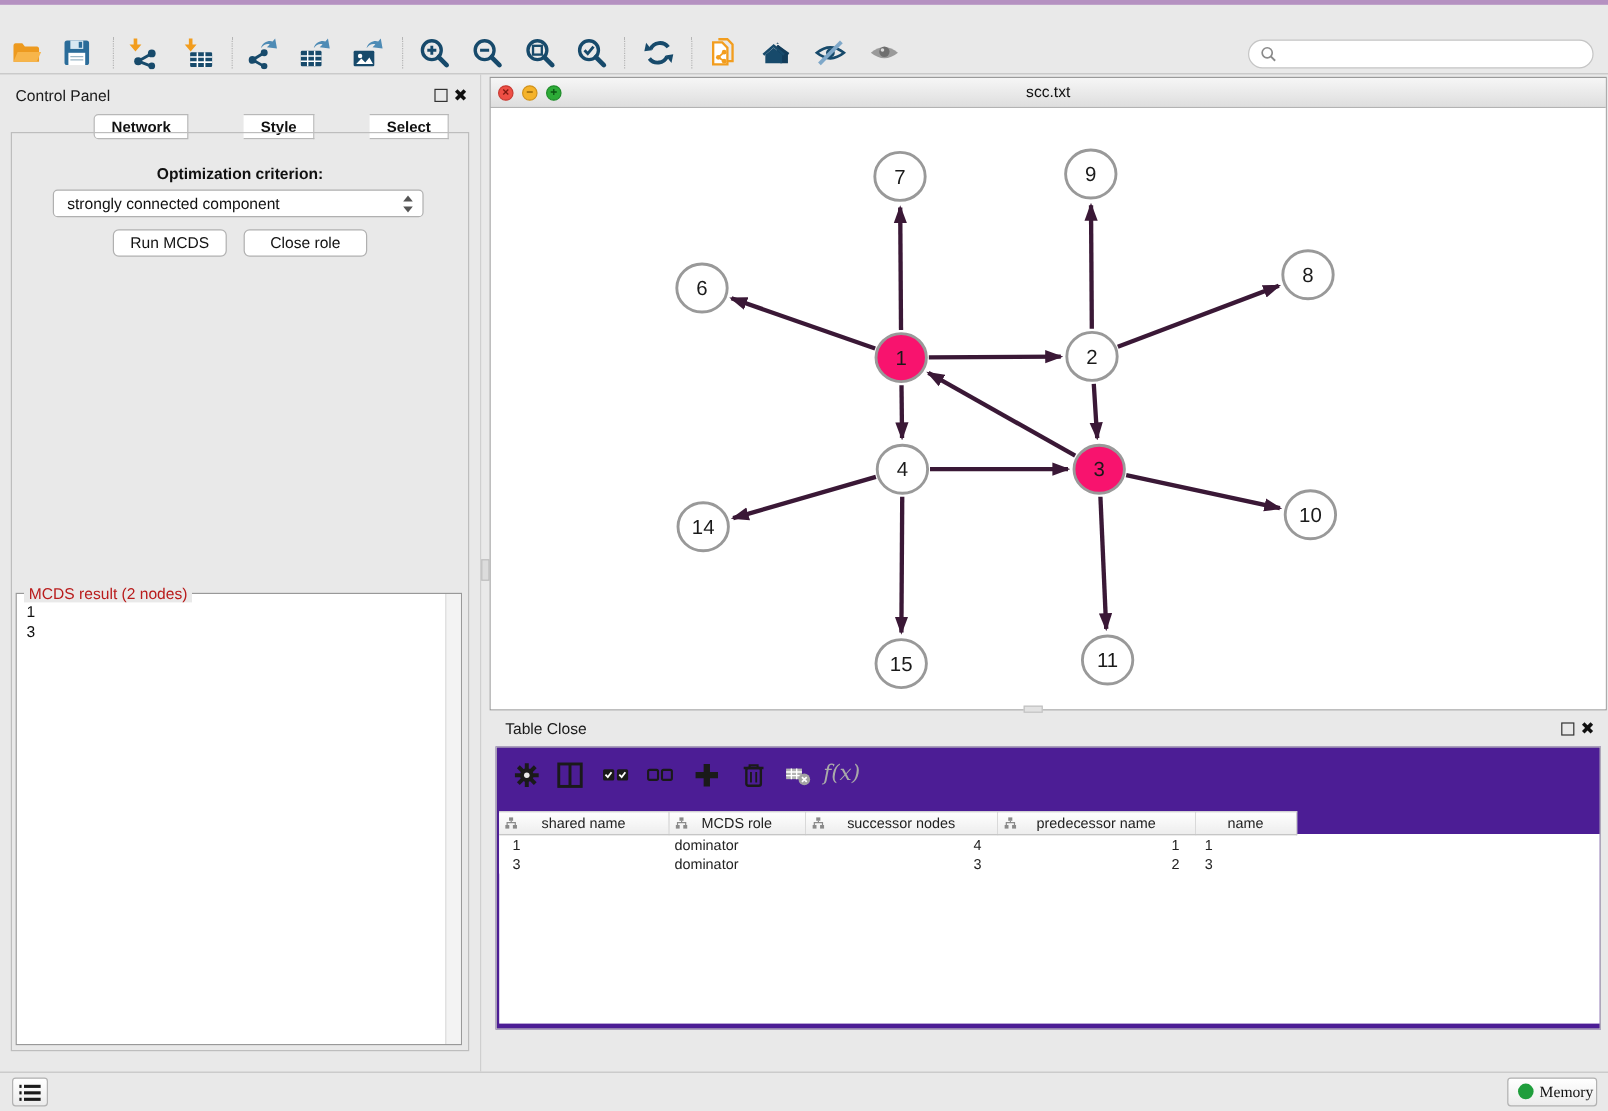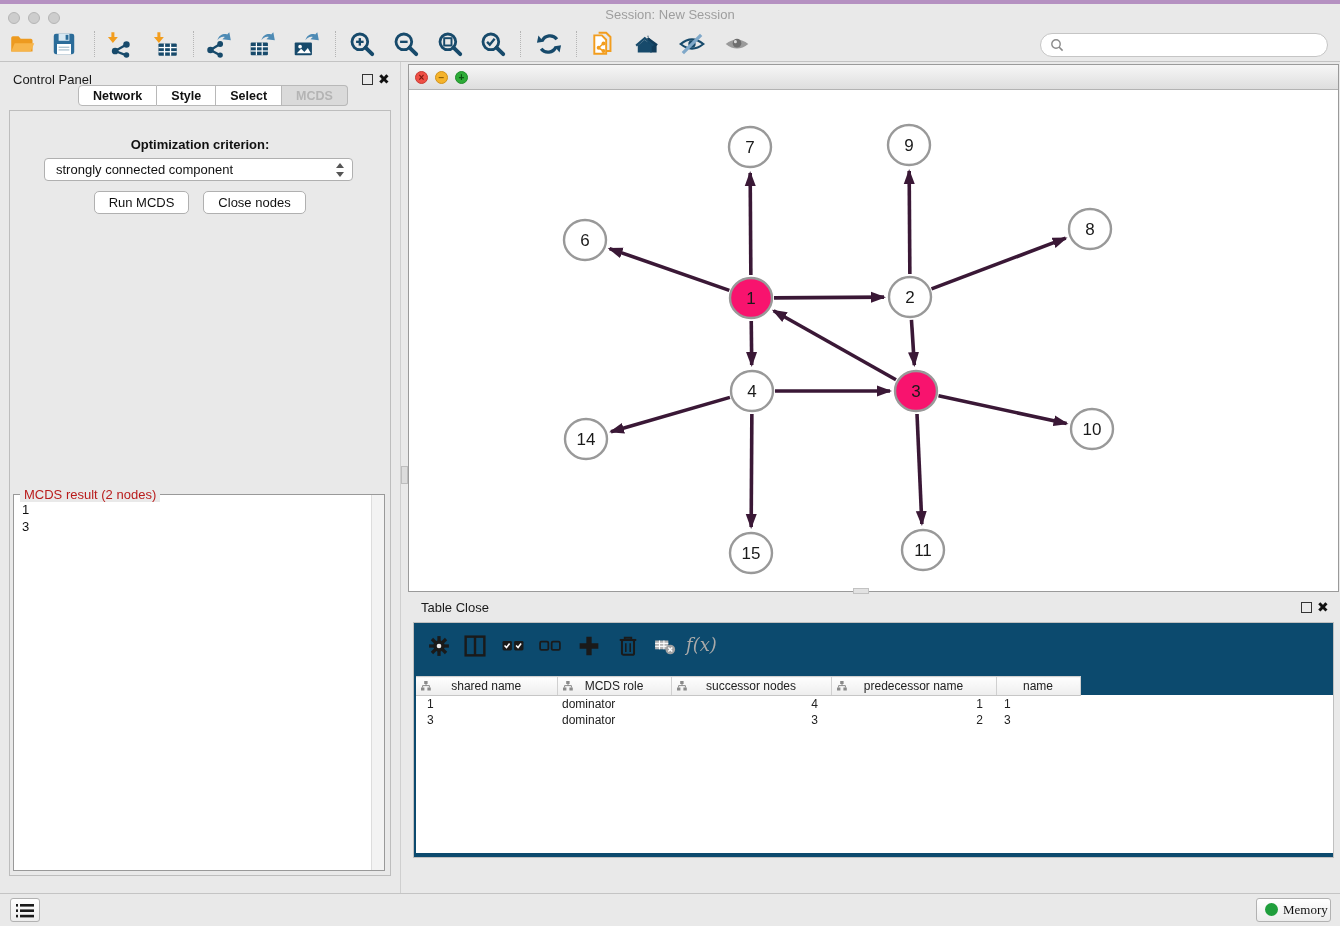--- a/index.html
+++ b/index.html
@@ -23,21 +23,21 @@
   .searchbox{position:absolute;left:1040px;top:6px;width:288px;height:24px;background:#fff;
        border:1px solid #c5c5c5;border-radius:13px;box-sizing:border-box;}
   .searchbox input{position:absolute;left:28px;top:2px;width:250px;height:18px;border:none;
        outline:none;font-size:13px;background:transparent;}
   .searchbox .mag{position:absolute;left:9px;top:4px;width:14px;height:14px;}
 
   
   .cp-header-label{left:13px;top:72px;font-size:13px;color:#1a1a1a;}
   .float-ic{width:11px;height:11px;border:1.5px solid #333;box-sizing:border-box;background:transparent;cursor:pointer;}
   .close-ic{font-size:14px;font-weight:bold;color:#111;line-height:11px;cursor:pointer;}
-  .cp-tabs{left:78px;top:85px;height:21px;display:flex;}
+  .cp-tabs{left:78px;top:95px;height:21px;display:flex;gap:46px;}
   .tabseg{height:21px;line-height:21px;text-align:center;font-size:12.5px;font-weight:600;
        color:#111;background:#fff;border:1px solid #b8b8b8;border-left:none;box-sizing:border-box;
        padding:0 14px;cursor:pointer;white-space:nowrap;}
   .tabseg.first{border-left:1px solid #b8b8b8;border-radius:4px 0 0 4px;}
   .tabseg.last{border-radius:0 4px 4px 0;}
   .tabseg.sel{background:#dadada;color:#b4b4b4;}
   .cp-box{left:9px;top:110px;width:382px;height:766px;border:1px solid #bdbdbd;box-sizing:border-box;}
   .opt-label{left:9px;top:137px;width:382px;text-align:center;font-size:13px;color:#111;font-weight:bold;}
   .dropdown{left:44px;top:158px;width:309px;height:23px;background:#fff;border:1px solid #b0b0b0;
        border-radius:4px;box-sizing:border-box;cursor:pointer;}
@@ -69,21 +69,21 @@
   .light.red{background:#ee4f45;border:1px solid #c93a32;color:#7e1810;}
   .light.yellow{background:#f5b32a;border:1px solid #d1921a;color:#8a5d05;}
   .light.green{background:#2dab37;border:1px solid #1f8c2a;color:#0b5513;}
   .net-canvas{position:absolute;left:0;top:25px;right:0;bottom:0;background:#fff;}
   .net-canvas svg{width:100%;height:100%;display:block;}
   .h-grip{left:853px;top:588px;width:16px;height:6px;background:#e2e2e2;border:1px solid #c2c2c2;box-sizing:border-box;}
 
   
   .tp-header-label{left:421px;top:600px;font-size:13px;color:#1a1a1a;}
   .tp-container{left:413px;top:622px;width:921px;height:236px;border:1px solid #c0c0c0;
-       background:#0c4a6e;box-sizing:border-box;}
+       background:#4c1d95;box-sizing:border-box;}
   .tt-ic{position:absolute;top:10px;width:26px;height:26px;cursor:pointer;}
   .tt-ic svg{width:22px;height:22px;margin:2px;}
   .tt-fx{font-family:"DejaVu Serif","Liberation Serif",serif;font-style:italic;
        color:#a9a9a9;font-size:18px;line-height:24px;}
   .tbl{position:absolute;left:2px;top:53px;width:664px;}
   .tbl table{border-collapse:collapse;table-layout:fixed;width:664px;background:#fff;}
   .tbl th{height:18px;background:linear-gradient(#fefefe,#ededed);border-right:1px solid #d0d0d0;
        border-top:1px solid #d0d0d0;border-bottom:1px solid #c6c6c6;font-size:12px;font-weight:normal;
        color:#222;position:relative;cursor:pointer;padding:0;white-space:nowrap;overflow:hidden;}
   .tbl th .hicon{position:absolute;left:5px;top:4px;}
@@ -103,26 +103,20 @@
        background:linear-gradient(#ffffff,#ececec);box-sizing:border-box;cursor:pointer;}
   .mem-dot{position:absolute;left:8px;top:4px;width:13px;height:13px;border-radius:50%;background:#1f9e3c;}
   .mem-label{position:absolute;left:26px;top:3px;font-size:13px;color:#111;}
 </style>
 </head>
 <body>
 
 <div class="app">
 
   <div class="abs top-strip"></div>
-  <div class="abs titlebar">
-    <div class="tl-dot" style="left:8px"></div>
-    <div class="tl-dot" style="left:28px"></div>
-    <div class="tl-dot" style="left:48px"></div>
-    <div class="title">Session: New Session</div>
-  </div>
 
   <div class="abs toolbar">
     <div class="tb-ic" style="left:8px">
       <svg viewBox="0 0 26 26">
           <path d="M3 7.5c0-1 .7-1.8 1.6-1.8h5.2l2 2.4h9.4c.9 0 1.6.8 1.6 1.7V20H3z" fill="#ED9A1F"></path>
           <path d="M3 20l3.2-7.6h18.2L21 20z" fill="#F7B54A"></path>
         </svg>
     </div>
     <div class="tb-ic" style="left:50px">
       <svg viewBox="0 0 26 26">
@@ -302,36 +296,37 @@
 
   <div class="abs dropdown">
     <span class="val">strongly connected component</span>
     <span class="step">
         <i class="up"></i>
         <i class="dn"></i>
       </span>
   </div>
 
   <div class="abs pushbtn" style="left:94px;top:191px;width:95px">Run MCDS</div>
-  <div class="abs pushbtn" style="left:203px;top:191px;width:103px">Close nodes</div>
+  <div class="abs pushbtn" style="left:203px;top:191px;width:103px">Close role</div>
 
   <div class="abs result-box">
     <div class="result-text"><span>1</span><br><span>3</span></div>
     <div class="result-scroll"></div>
   </div>
   <div class="abs result-legend">MCDS result (2 nodes)</div>
 
   <div class="abs v-divider"></div>
   <div class="abs v-grip"></div>
 
   <div class="abs net-win">
     <div class="net-titlebar">
       <div class="light red" style="left:6px">×</div>
       <div class="light yellow" style="left:26px">−</div>
       <div class="light green" style="left:46px">+</div>
+      <div class="net-title">scc.txt</div>
     </div>
     <div class="net-canvas">
       <svg id="graph-svg" viewBox="408 89 929 501" preserveAspectRatio="none">
           <defs>
             <marker id="arrowhead" markerUnits="userSpaceOnUse" markerWidth="15" markerHeight="12" viewBox="0 0 15 12" refX="13" refY="6" orient="auto">
               <path d="M0,0.5 L15,6 L0,11.5 Z" fill="#3A1836"></path>
             </marker>
           </defs>
           <line x1="749.8476854592533" y1="274.0005043472541" x2="749.1721816547571" y2="171.99942986832144" stroke="#3A1836" stroke-width="3.6" marker-end="url(#arrowhead)"></line>
           <line x1="728.2871825312309" y1="289.4135938964542" x2="608.5449240951302" y2="247.5759373344431" stroke="#3A1836" stroke-width="3.6" marker-end="url(#arrowhead)"></line>

